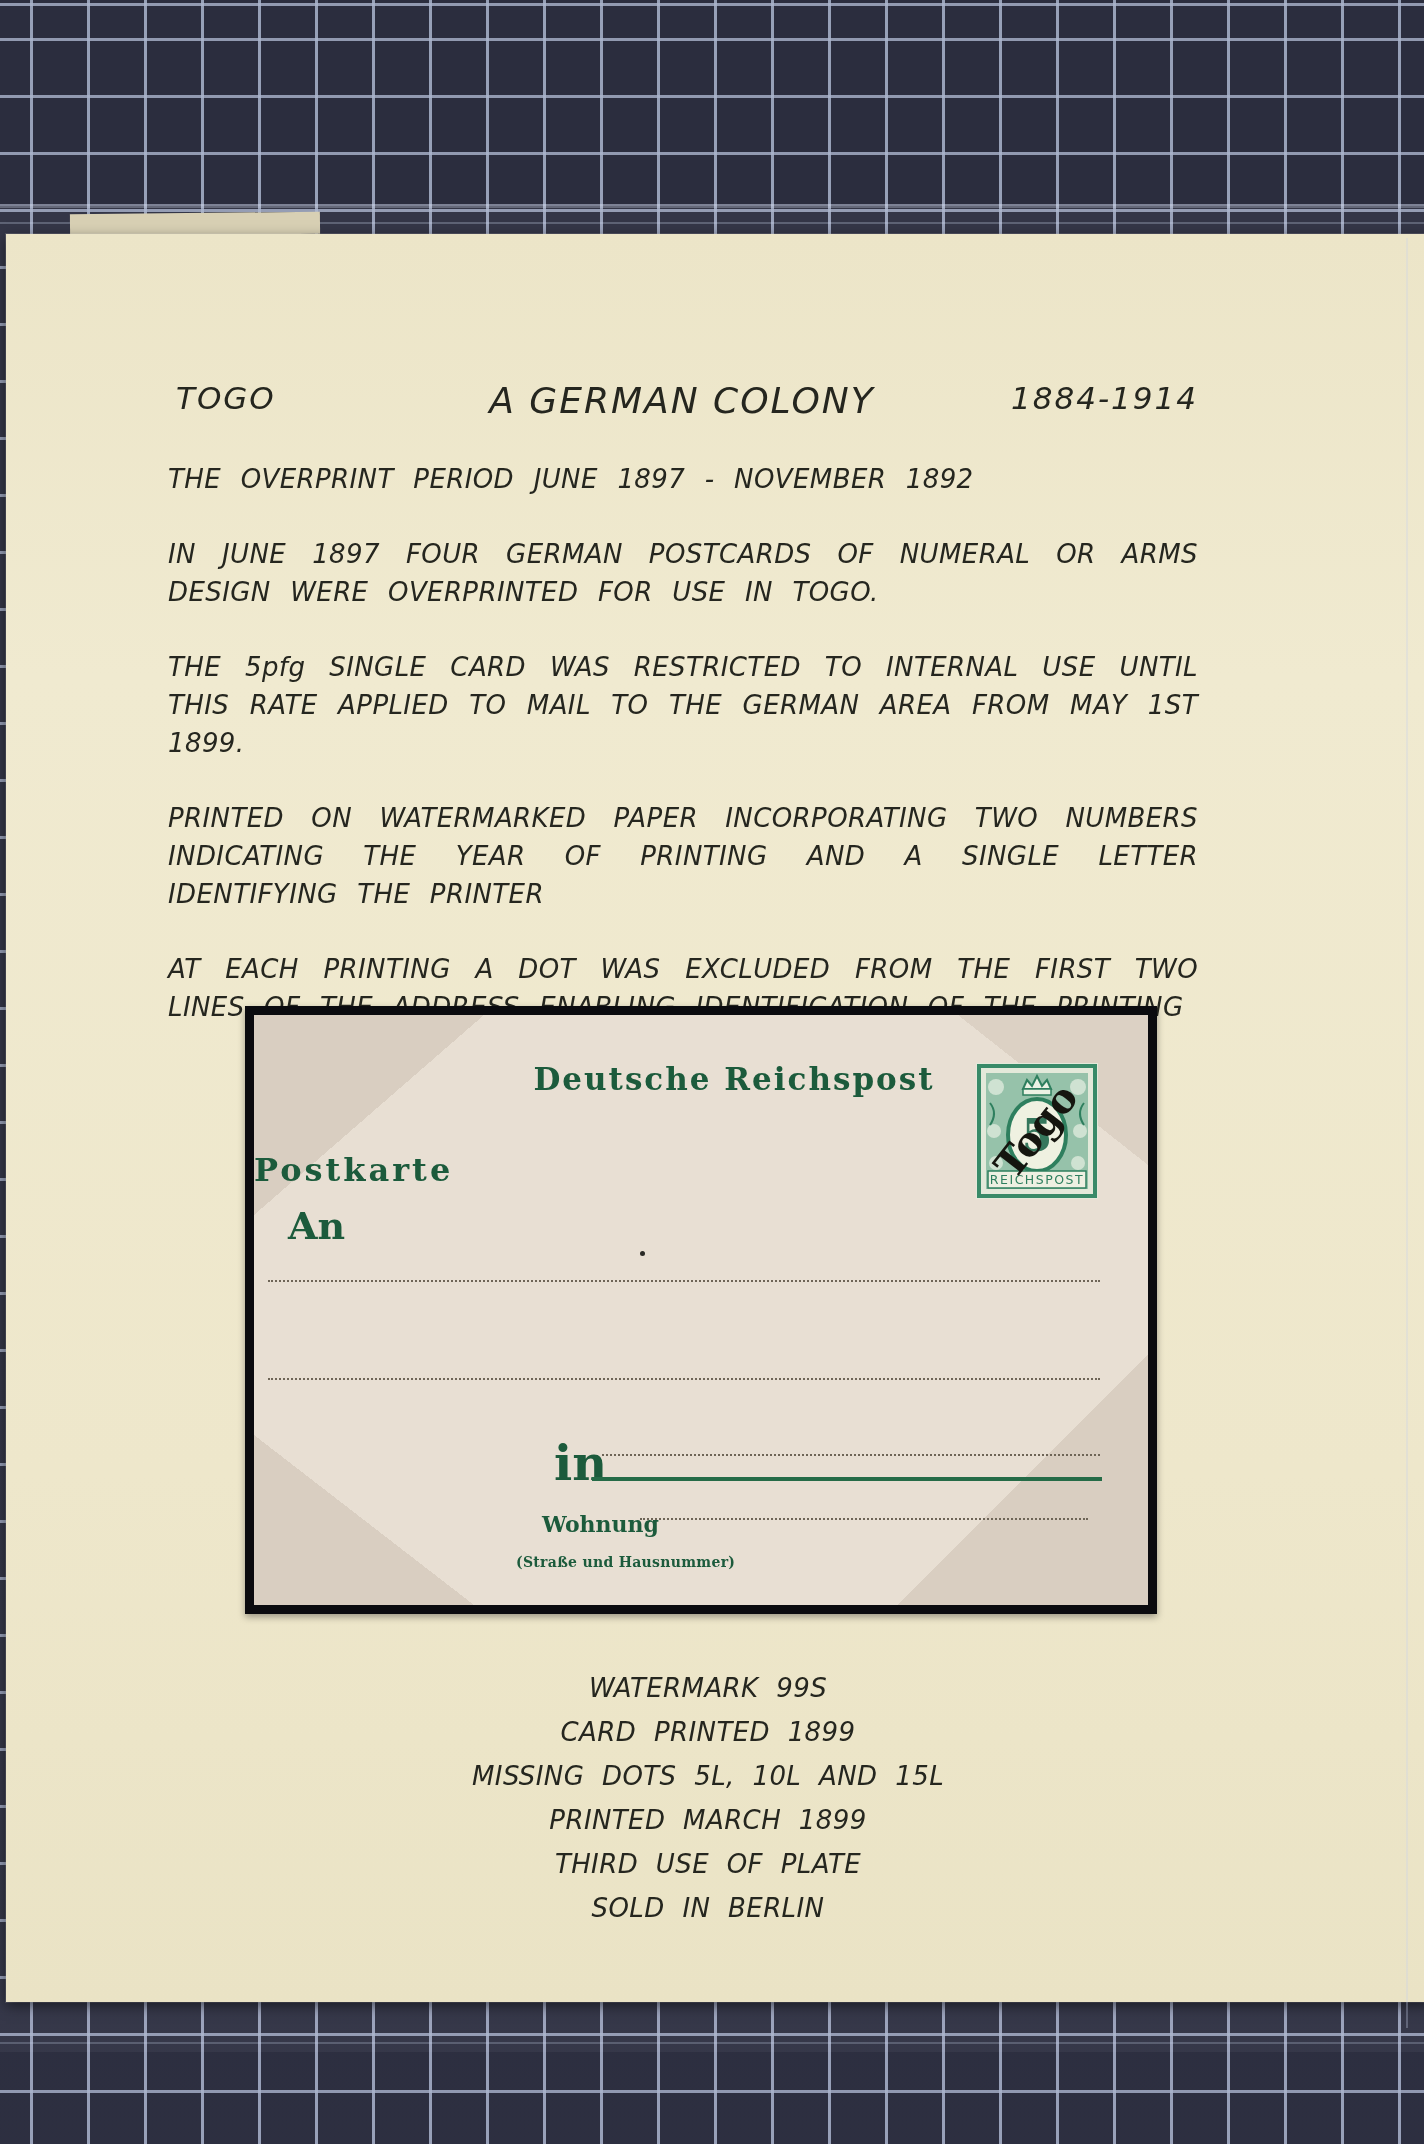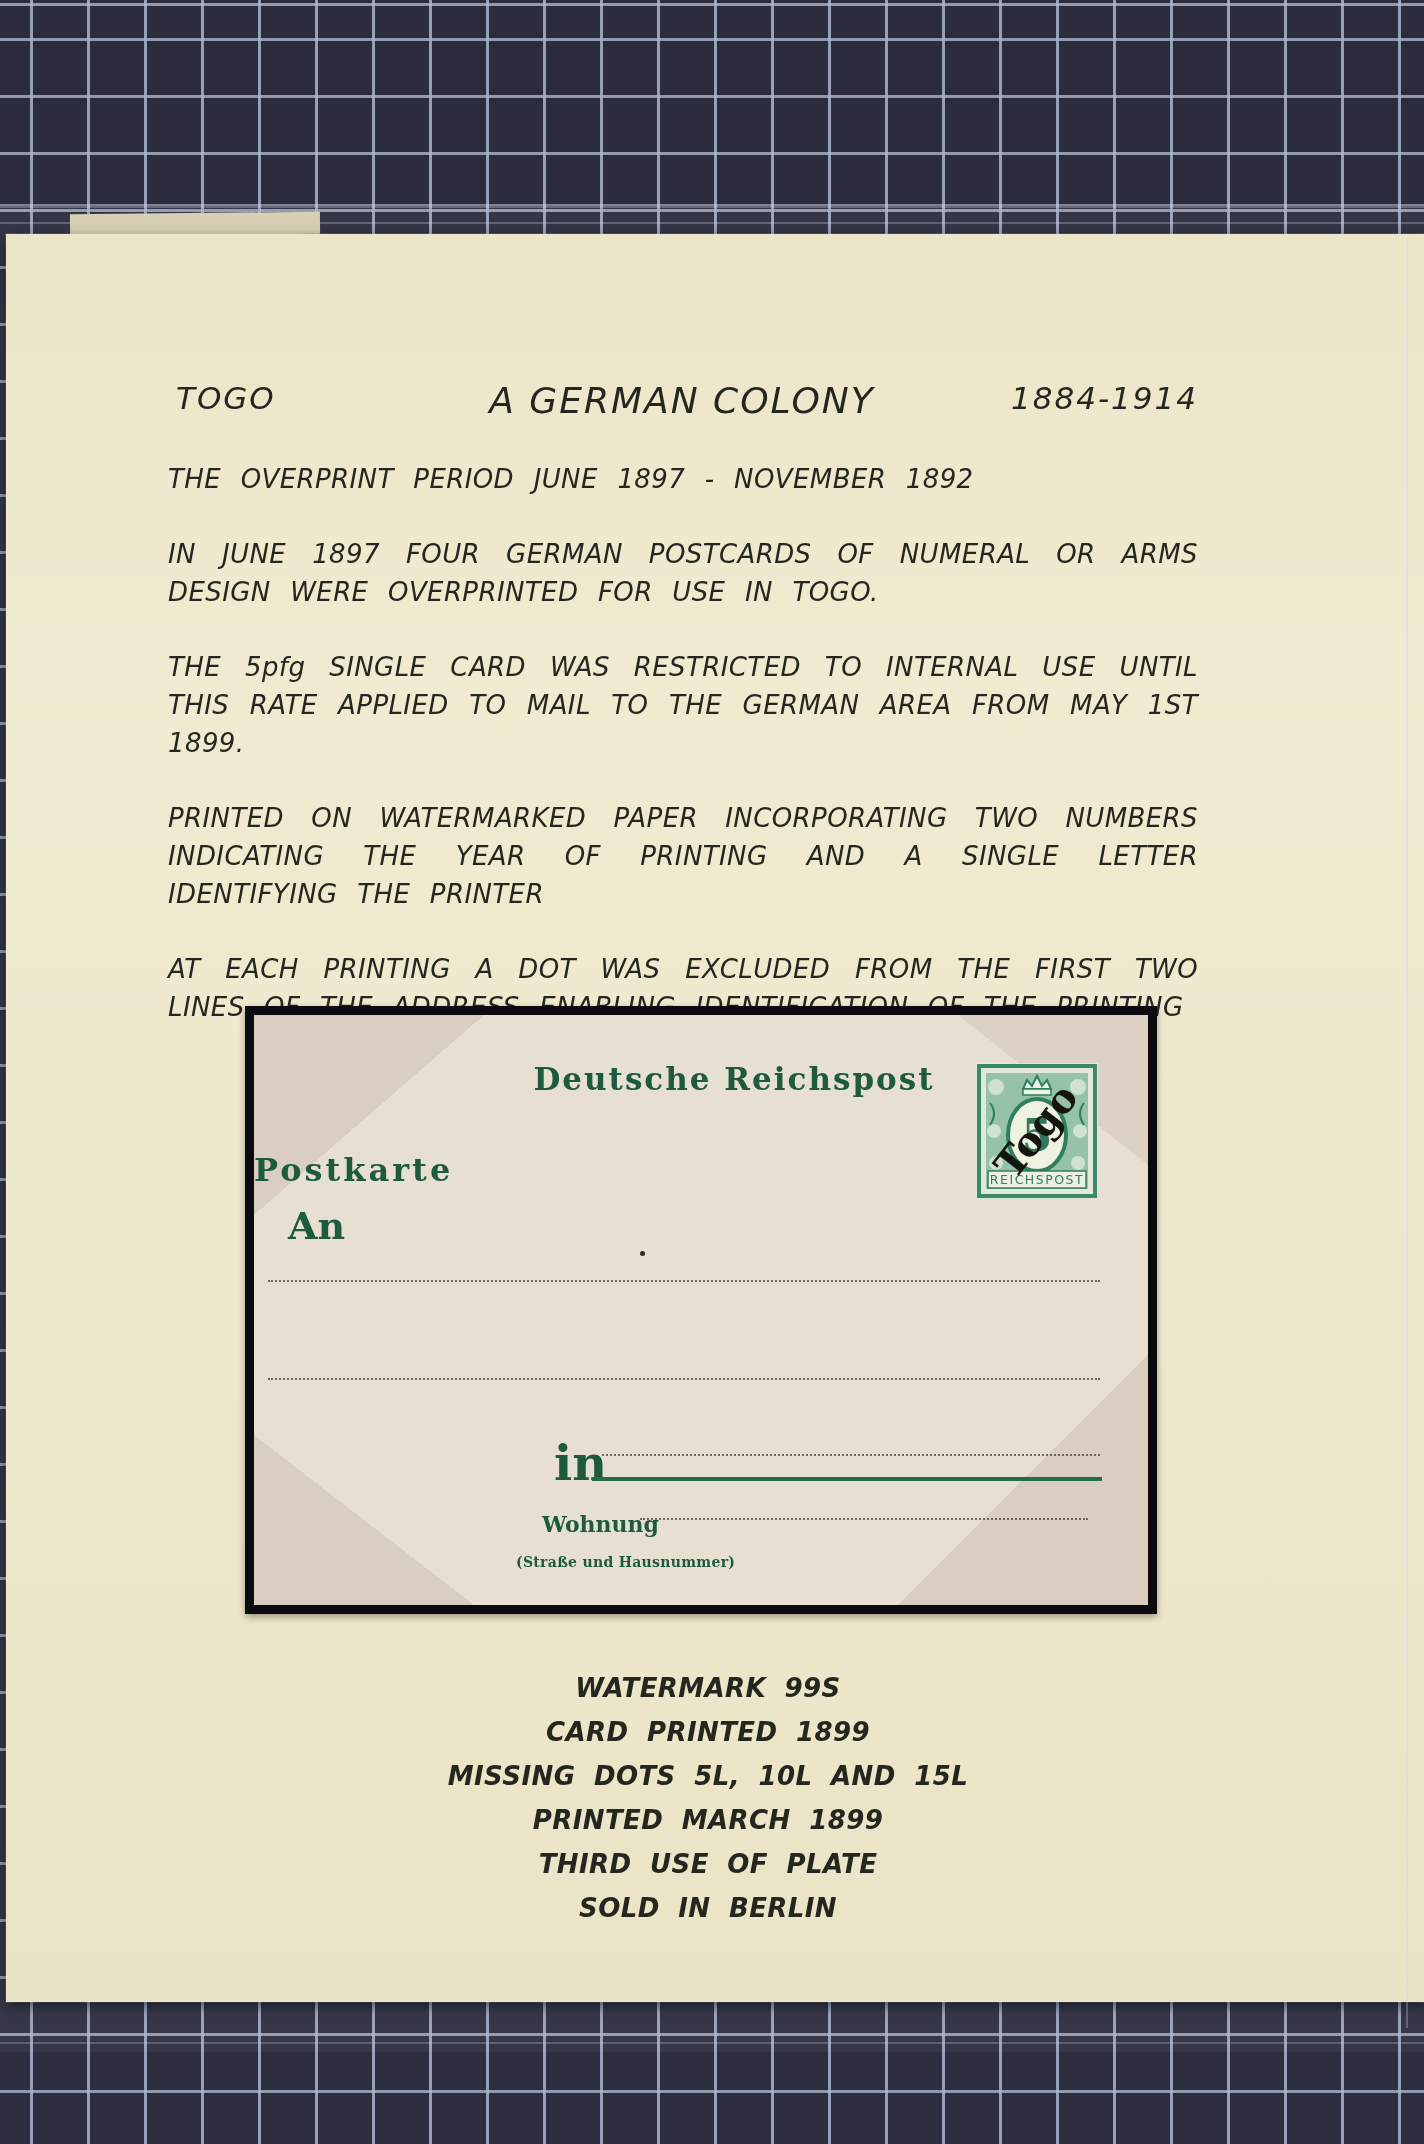--- a/index.html
+++ b/index.html
@@ -69,21 +69,21 @@
   .stray-dot{position:absolute;left:386px;top:236px;width:5px;height:5px;border-radius:50%;background:#2a2a26;}
   .pc-in{position:absolute;left:300px;top:420px;font-size:48px;}
   .in-dots{left:348px;top:436px;width:498px;}
   .green-rule{position:absolute;left:338px;top:462px;width:510px;height:4px;background:#256b47;}
   .pc-wohnung{position:absolute;left:288px;top:496px;font-size:22px;}
   .wohnung-dots{left:386px;top:500px;width:448px;}
   .pc-street{position:absolute;left:262px;top:528px;font-size:14px;letter-spacing:.3px;margin-top:11px;}
   
   .stamp{position:absolute;left:722px;top:48px;width:122px;height:136px;}
   
-  .captions{position:absolute;left:182px;top:1432px;width:1040px;text-align:center;font-weight:bold;}
+  .captions{position:absolute;left:182px;top:1432px;width:1040px;text-align:center;}
   .captions div{font-size:26px;line-height:44px;letter-spacing:.4px;word-spacing:.35em;}
 </style>
 </head>
 <body>
 
 <div class="mat"></div>
 <div class="sleeve"></div>
 <div class="sleeve-line2"></div>
 <div class="page-behind"></div>
 

